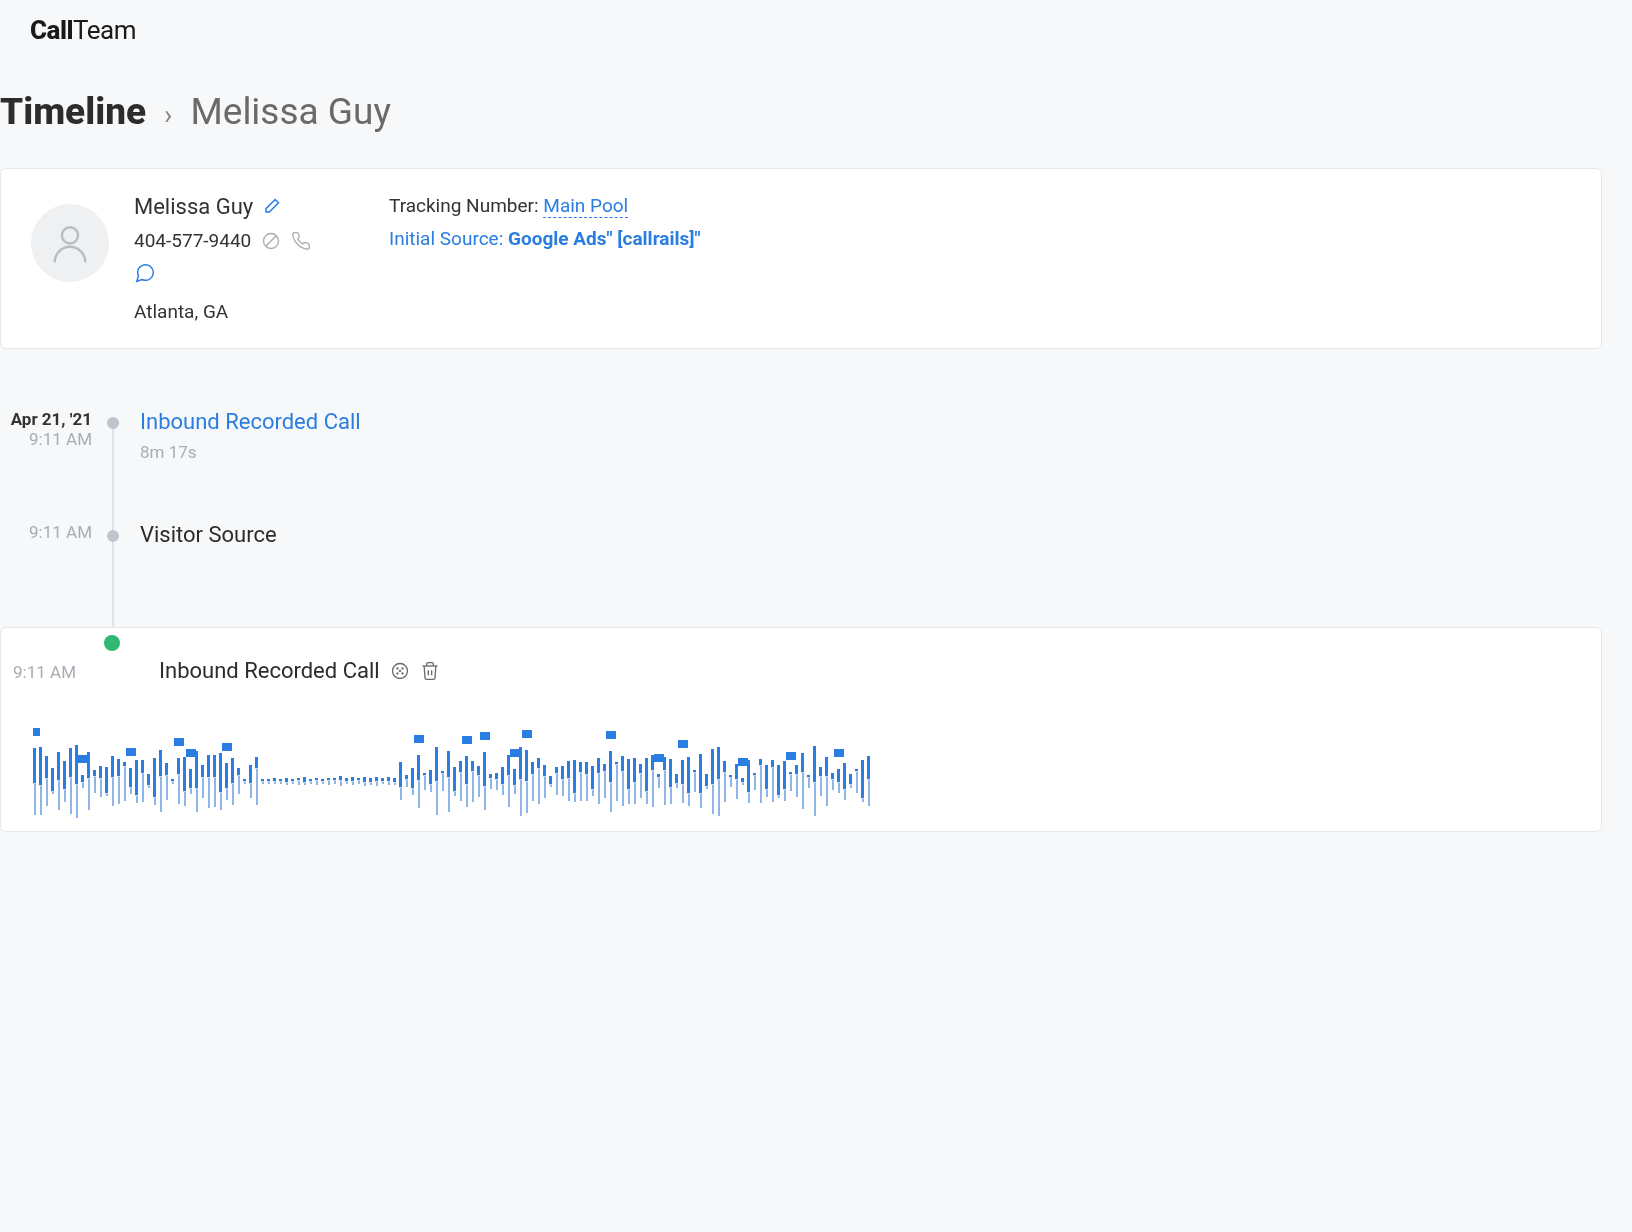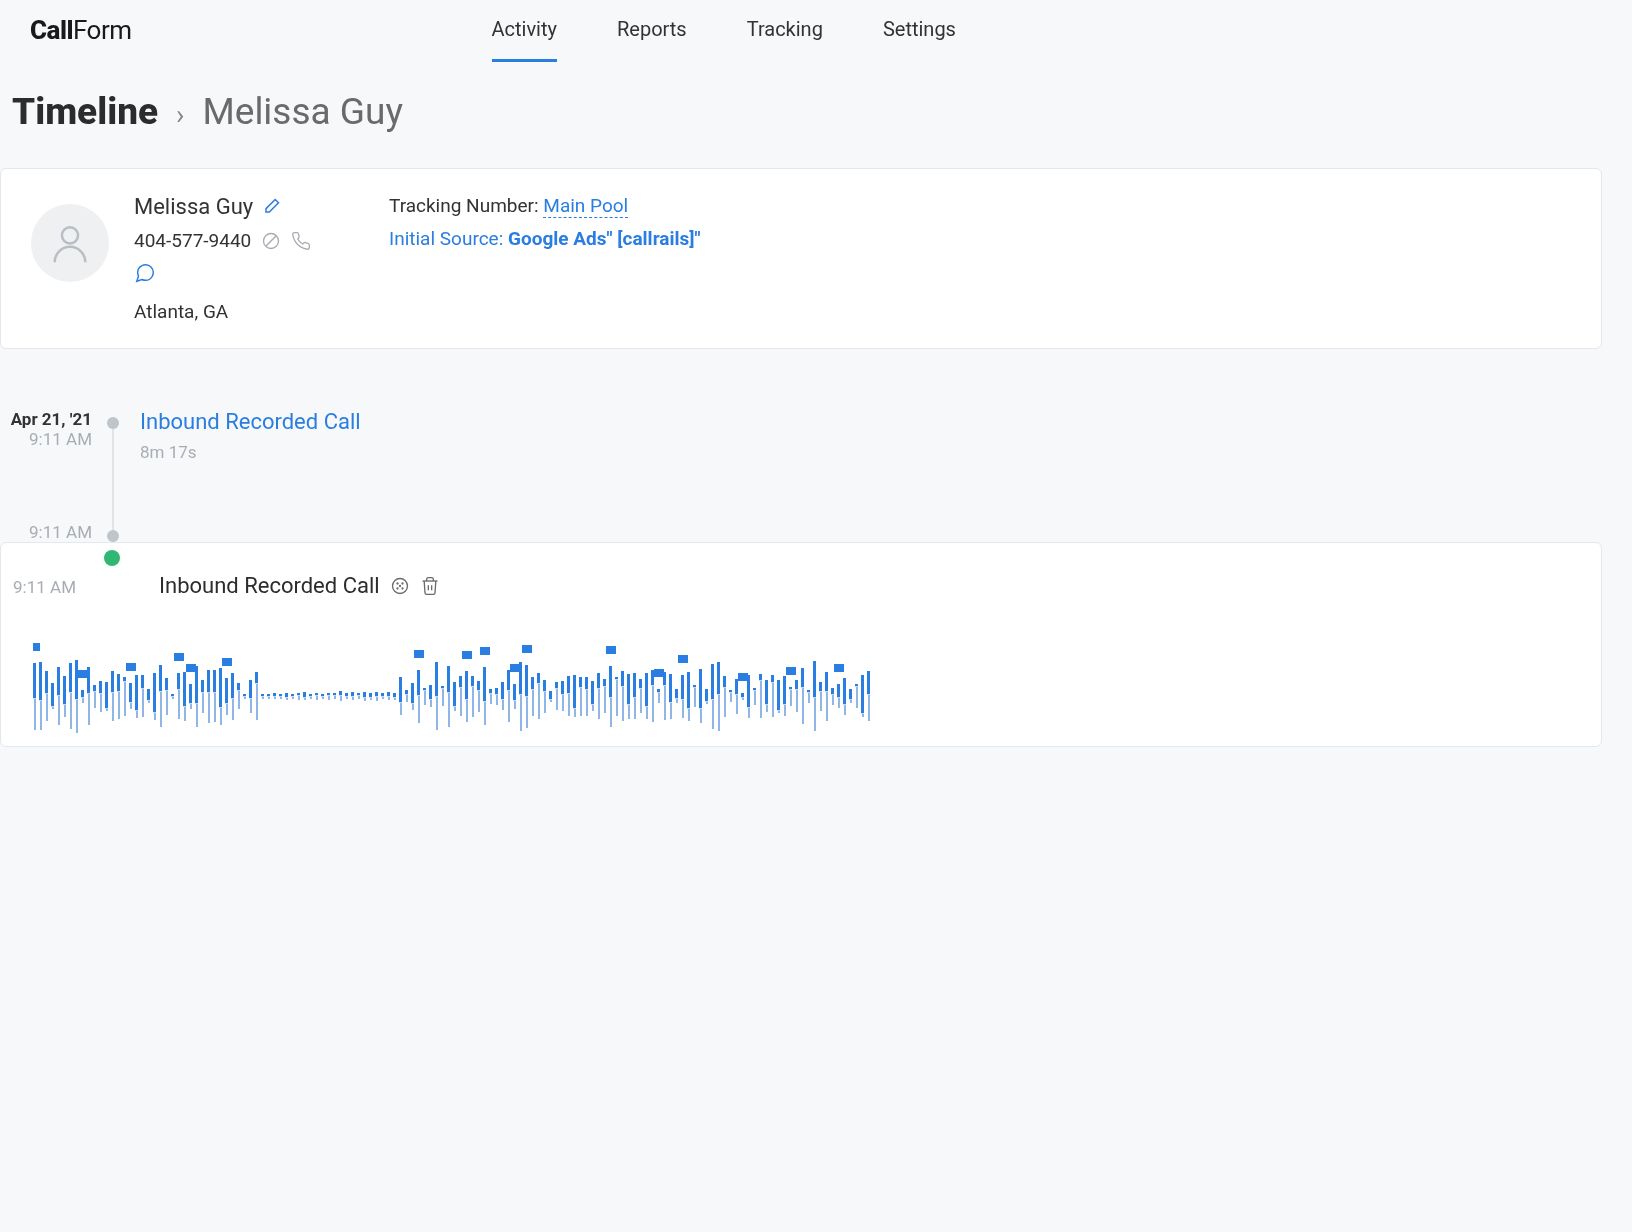--- a/index.html
+++ b/index.html
@@ -69,21 +69,20 @@
   .breadcrumb {
     display: flex;
     align-items: baseline;
     gap: 18px;
     margin-bottom: 35px;
   }
   .bc-title {
     font-size: 37px;
     font-weight: 800;
     color: #2c2c2c;
-    margin-left: 12px;
   }
   .bc-sep {
     font-size: 28px;
     color: #888;
   }
   .bc-name {
     font-size: 37px;
     font-weight: 400;
     color: #6a6a6a;
   }
@@ -239,27 +238,21 @@
     margin-bottom: 12px;
   }
   .wf-up { width: 3px; background: #2a7de1; }
   .wf-down { width: 2px; background: #8fb6e6; }
   .wf-mid { height: 1px; width: 3px; background: #c9d9ef; }
 </style>
 </head>
 <body>
 
 <div class="header">
-  <div class="logo"><b>Call</b><span>Form</span></div>
-  <div class="top-nav">
-    <div class="top-nav-item active">Activity</div>
-    <div class="top-nav-item">Reports</div>
-    <div class="top-nav-item">Tracking</div>
-    <div class="top-nav-item">Settings</div>
-  </div>
+  <div class="logo"><b>Call</b><span>Team</span></div>
 </div>
 
 <div class="layout">
 
   <div class="main">
     <div class="breadcrumb">
       <span class="bc-title">Timeline</span>
       <span class="bc-sep">›</span>
       <span class="bc-name">Melissa Guy</span>
     </div>
@@ -320,20 +313,21 @@
         </div>
         <div class="tl-title link">Inbound Recorded Call</div>
         <div class="tl-sub">8m 17s</div>
       </div>
 
       <div class="tl-item" style="margin-bottom:80px;">
         <div class="tl-dot"></div>
         <div class="tl-date">
           <div class="d2">9:11 AM</div>
         </div>
+        <div class="tl-title">Visitor Source</div>
         <div style="margin-top:30px;">
         </div>
       </div>
 
       <div class="rec-card">
         <div class="tl-dot green"></div>
         <div class="tl-date">
           <div class="d2">9:11 AM</div>
         </div>
         <div class="tl-title">

